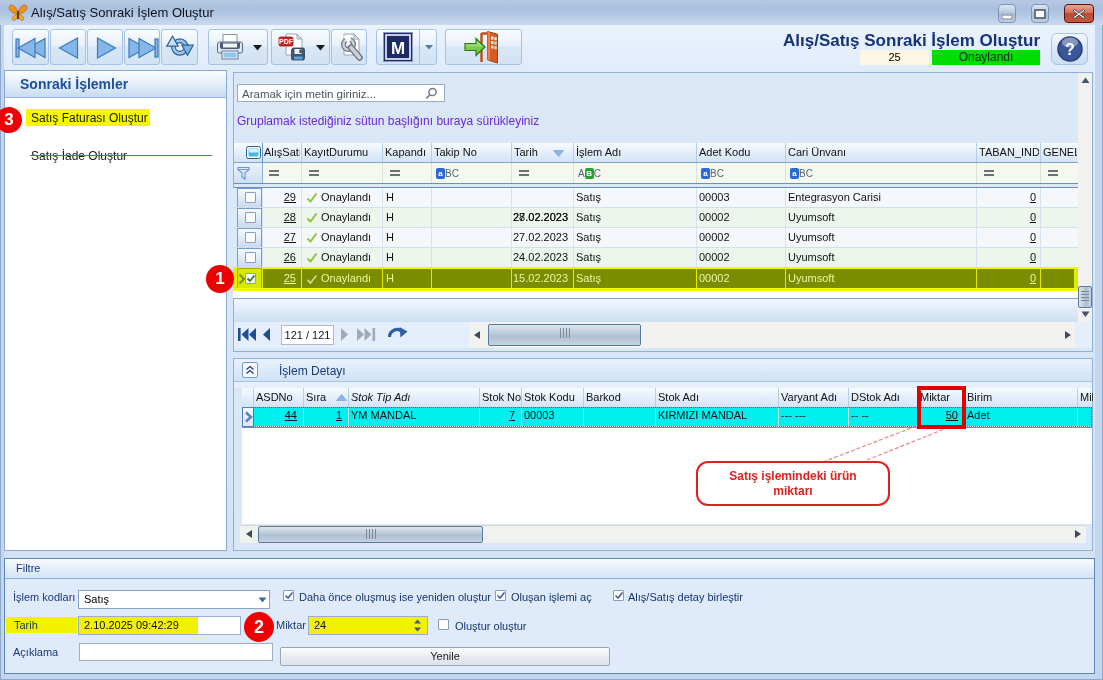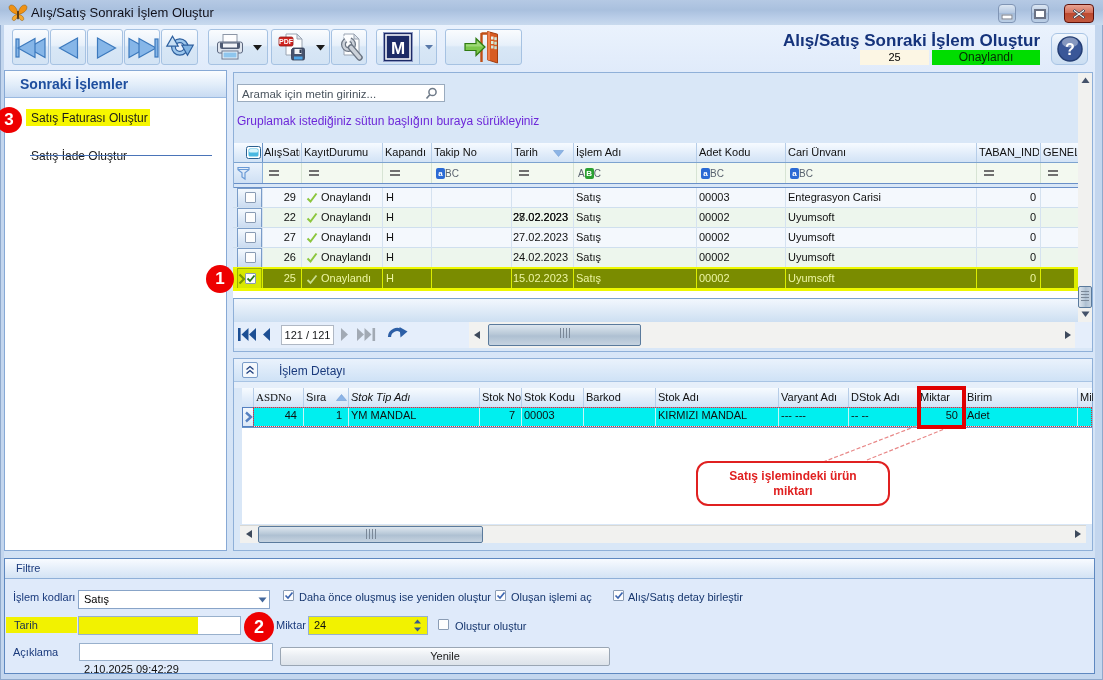--- a/index.html
+++ b/index.html
@@ -32,21 +32,21 @@
   font-weight:bold;text-align:center;z-index:60;}
 .cell{position:absolute;overflow:hidden;white-space:nowrap;font-size:11px;color:#101010;}
 .hdrcell{position:absolute;overflow:hidden;white-space:nowrap;font-size:11px;color:#101010;}
 .abc{height:12px;line-height:11px;}
 .abc .bx, .abc2 .bxg{display:inline-block;width:9px;height:11px;border-radius:2px;color:#fff;
   font-size:8px;font-weight:bold;text-align:center;line-height:11px;vertical-align:top;}
 .abc .bx{background:#2a6ad4;}
 .abc2 .bxg{background:#2ba032;}
 .abc .lt, .abc2 .lt{font-size:10px;color:#5a6470;letter-spacing:0px;vertical-align:top;line-height:11px;}
 .cbx{position:absolute;width:11px;height:11px;background:#fdfdfd;border:1px solid #8a9cb4;box-sizing:border-box;border-radius:1px;}
-.cellr{position:absolute;overflow:hidden;white-space:nowrap;font-size:11px;color:#101010;text-align:right;}
+.cellr{position:absolute;overflow:hidden;white-space:nowrap;font-size:11px;color:#101010;text-align:right;text-decoration:underline;}
 .selw{color:#edf5a2 !important;}
 .chk{width:12px;height:12px;}
 </style>
 </head>
 <body>
 <svg width="0" height="0" style="position:absolute">
     <defs>
 <path id="gchk" d="M1.5 6.5 L4.5 9.5 L10.5 1.5" fill="none" stroke="#8cc63e" stroke-width="2"></path>
 </defs>
   </svg>
@@ -314,21 +314,21 @@
 <svg class="abs chk" style="left:306px;top:192px">
       <use href="#gchk"></use>
     </svg>
 <div class="cell" style="left:321px;top:191px;width:60px;">Onaylandı</div>
 <div class="cell" style="left:386px;top:191px;width:40px;">H</div>
 <div class="cell" style="left:513px;top:191px;width:60px;margin-top:20px;">28.02.2023</div>
 <div class="cell" style="left:576px;top:191px;width:60px;">Satış</div>
 <div class="cell" style="left:699px;top:191px;width:60px;">00003</div>
 <div class="cell" style="left:788px;top:191px;width:180px;">Entegrasyon Carisi</div>
 <div class="cellr" style="left:976px;top:191px;width:60px;">0</div>
-<div class="cellr" style="left:262px;top:211px;width:34px;">22</div>
+<div class="cellr" style="left:262px;top:211px;width:34px;">28</div>
 <svg class="abs chk" style="left:306px;top:212px">
       <use href="#gchk"></use>
     </svg>
 <div class="cell" style="left:321px;top:211px;width:60px;">Onaylandı</div>
 <div class="cell" style="left:386px;top:211px;width:40px;">H</div>
 <div class="cell" style="left:513px;top:211px;width:60px;">27.02.2023</div>
 <div class="cell" style="left:576px;top:211px;width:60px;">Satış</div>
 <div class="cell" style="left:699px;top:211px;width:60px;">00002</div>
 <div class="cell" style="left:788px;top:211px;width:180px;">Uyumsoft</div>
 <div class="cellr" style="left:976px;top:211px;width:60px;">0</div>
@@ -449,21 +449,21 @@
 
 <div class="abs" style="left:234px;top:359px;width:858px;height:22px;background:linear-gradient(#eaf2fc,#cfe2f6);border-bottom:1px solid #a8c4e4;box-sizing:content-box;"></div>
 <div class="abs" style="left:242px;top:362px;width:16px;height:16px;background:#f4f8fc;border:1px solid #7a9cc8;border-radius:2px;box-sizing:border-box;"></div>
 <svg class="abs" style="left:244px;top:364px" width="12" height="12" viewBox="0 0 12 12">
       <path d="M2.5 5.5 L6 2.5 L9.5 5.5 M2.5 9.5 L6 6.5 L9.5 9.5" fill="none" stroke="#1d3d7c" stroke-width="1.3"></path>
     </svg>
 <div class="txt" style="left:279px;top:364px;font-size:12px;color:#1a3a7c;">İşlem Detayı</div>
 <div class="abs" style="left:234px;top:382px;width:858px;height:6px;background:#e6effa;"></div>
 
 <div class="abs" style="left:242px;top:388px;width:850px;height:19px;background:linear-gradient(#f7fbff,#e2edfa 55%,#d2e3f6);border-bottom:1px solid #7da3cf;box-sizing:content-box;"></div>
-<div class="hdrcell" style="left:256px;top:391px;width:44px;font-family:Liberation Serif, serif;">ASDNo</div>
+<div class="hdrcell" style="left:256px;top:391px;width:44px;">ASDNo</div>
 <div class="hdrcell" style="left:306px;top:391px;width:28px;">Sıra</div>
 <svg class="abs" style="left:336px;top:394px" width="11" height="7" viewBox="0 0 11 7">
       <polygon points="5.5,0.5 10.5,6.5 0.5,6.5" fill="#8cb4e6" stroke="#6f9cd4" stroke-width="0.6"></polygon>
     </svg>
 <div class="hdrcell" style="left:351px;top:391px;width:125px;font-style:italic;">Stok Tip Adı</div>
 <div class="hdrcell" style="left:482px;top:391px;width:39px;">Stok No</div>
 <div class="hdrcell" style="left:524px;top:391px;width:57px;">Stok Kodu</div>
 <div class="hdrcell" style="left:586px;top:391px;width:66px;">Barkod</div>
 <div class="hdrcell" style="left:658px;top:391px;width:117px;">Stok Adı</div>
 <div class="hdrcell" style="left:781px;top:391px;width:65px;">Varyant Adı</div>
@@ -553,21 +553,21 @@
 <div class="cbx" style="left:613px;top:590px;"></div>
 <svg class="abs" style="left:614px;top:591px" width="10" height="9" viewBox="0 0 10 9">
       <path d="M1.5 4.5 L4 7 L8.5 1.5" fill="none" stroke="#3d66b0" stroke-width="1.7"></path>
     </svg>
 <div class="txt" style="left:628px;top:591px;font-size:11px;color:#16366e;">Alış/Satış detay birleştir</div>
 
 <div class="abs" style="left:6px;top:617px;width:71px;height:16px;background:#f2f200;"></div>
 <div class="txt" style="left:14px;top:619px;font-size:11px;color:#1a3150;">Tarih</div>
 <div class="abs" style="left:78px;top:616px;width:163px;height:19px;background:#fff;border:1px solid #98b0cc;box-sizing:border-box;"></div>
 <div class="abs" style="left:79px;top:617px;width:119px;height:17px;background:#f2f200;"></div>
-<div class="txt" style="left:84px;top:619px;font-size:11px;color:#101010;margin-top:44px;">2.10.2025 09:42:29</div>
+<div class="txt" style="left:84px;top:619px;font-size:11px;color:#101010;">2.10.2025 09:42:29</div>
 <div class="txt" style="left:276px;top:619px;font-size:11px;color:#1a3a7c;">Miktar</div>
 <div class="abs" style="left:308px;top:616px;width:120px;height:19px;background:#f2f200;border:1px solid #98b0cc;box-sizing:border-box;"></div>
 <div class="txt" style="left:314px;top:619px;font-size:11px;color:#101010;">24</div>
 <svg class="abs" style="left:413px;top:619px" width="9" height="13" viewBox="0 0 9 13">
       <polygon points="4.5,0.5 8,4.5 1,4.5" fill="#3a5a8a"></polygon>
       <polygon points="1,8.5 8,8.5 4.5,12.5" fill="#3a5a8a"></polygon>
     </svg>
 <div class="cbx" style="left:438px;top:619px;"></div>
 <div class="txt" style="left:455px;top:620px;font-size:11px;color:#16366e;">Oluştur oluştur</div>
 

